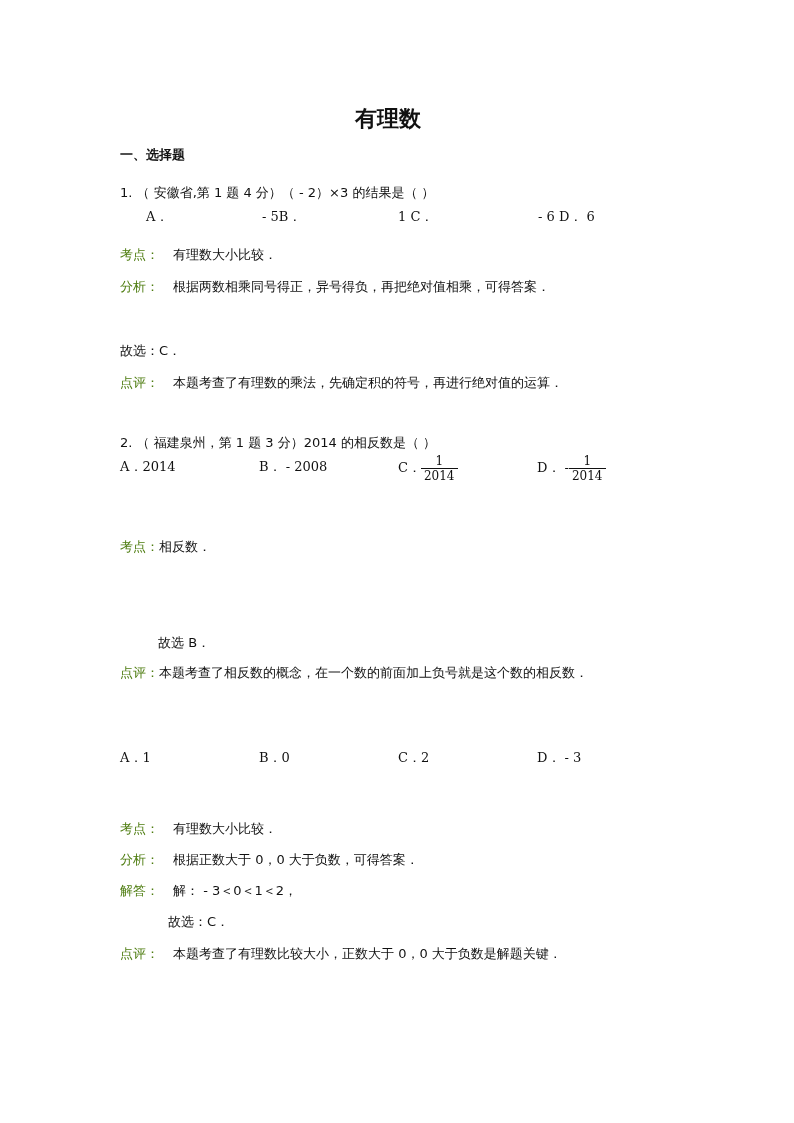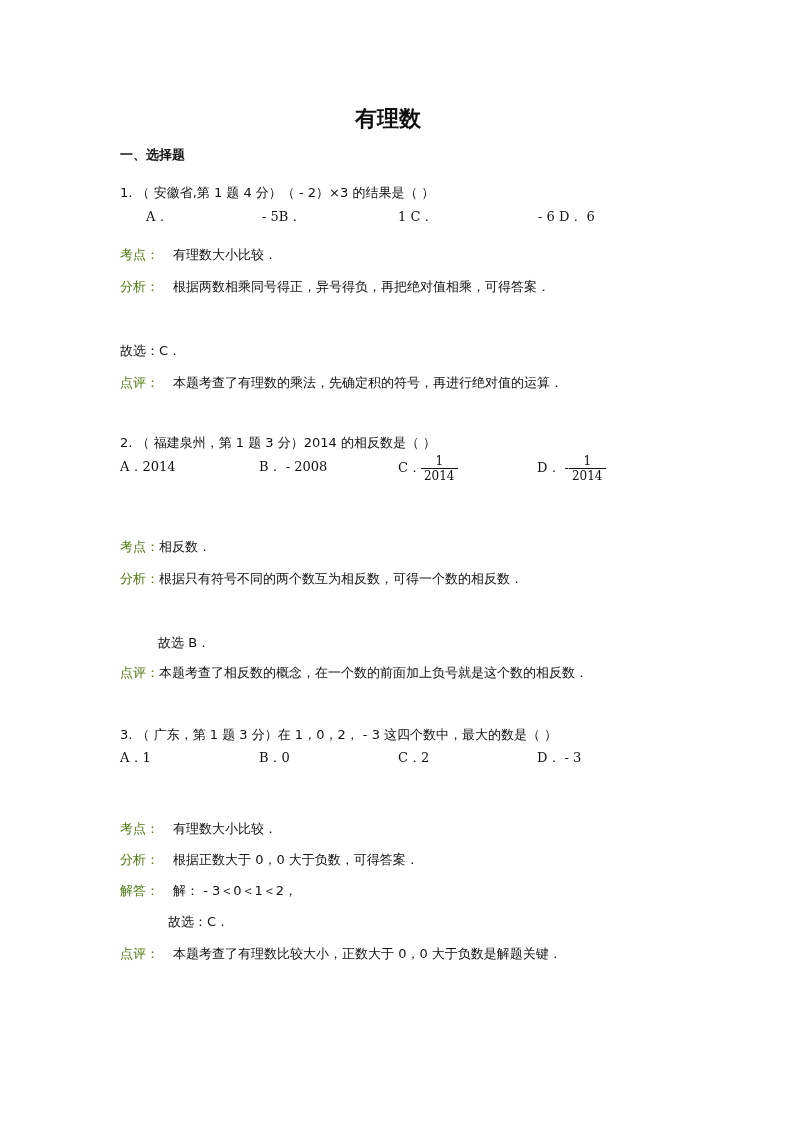--- a/index.html
+++ b/index.html
@@ -49,29 +49,25 @@
   <div class="opt" style="left:398px; top:454px">
     <span>C．</span><span class="frac"><span class="num">1</span><span class="den">2014</span></span>
   </div>
   <div class="opt" style="left:537px; top:454px">
     <span>D．  -</span><span class="frac"><span class="num">1</span><span class="den">2014</span></span>
   </div>
 
   <div class="line cn" style="top:530px">
     <span class="lbl">考点：</span><span>相反数．</span>
   </div>
-  <div class="line cn" style="top:562px">
-    <span class="lbl">分析：</span><span>根据只有符号不同的两个数互为相反数，可得一个数的相反数．</span>
-  </div>
   <div class="line cn" style="top:626px; left:158px">故选 B．</div>
   <div class="line cn" style="top:656px">
     <span class="lbl">点评：</span><span>本题考查了相反数的概念，在一个数的前面加上负号就是这个数的相反数．</span>
   </div>
 
-  <div class="line cn" style="top:718px">3. （ 广东，第 1 题 3 分）在 1，0，2， - 3 这四个数中，最大的数是（      ）</div>
   <div class="opt" style="left:120px; top:749px">A．1</div>
   <div class="opt" style="left:259px; top:749px">B．0</div>
   <div class="opt" style="left:398px; top:749px">C．2</div>
   <div class="opt" style="left:537px; top:749px">D．  - 3</div>
 
   <div class="line cn" style="top:812px">
     <span class="lbl">考点：</span><span class="gap"></span><span>有理数大小比较．</span>
   </div>
   <div class="line cn" style="top:843px">
     <span class="lbl">分析：</span><span class="gap"></span><span>根据正数大于 0，0 大于负数，可得答案．</span>

